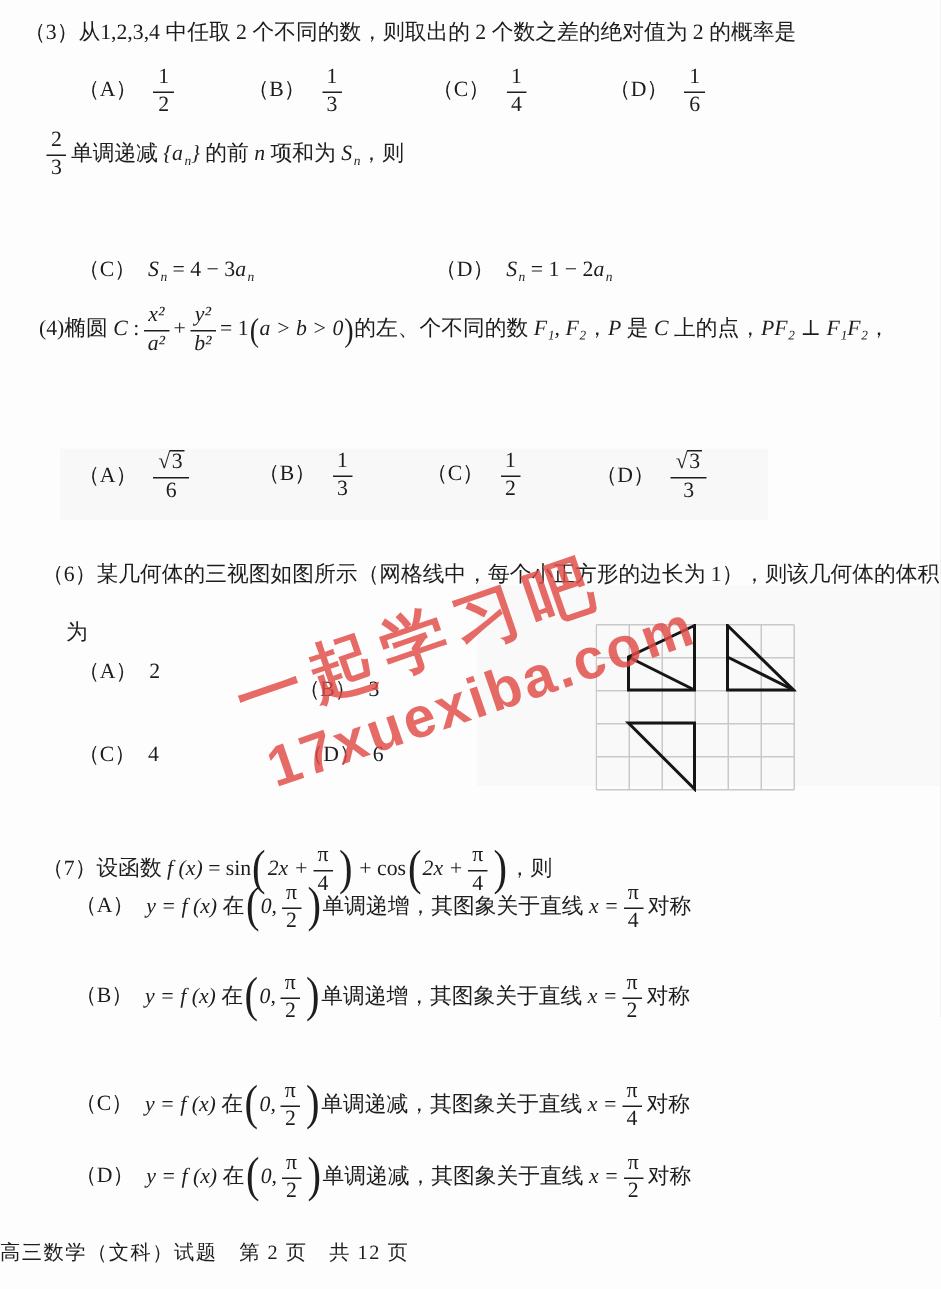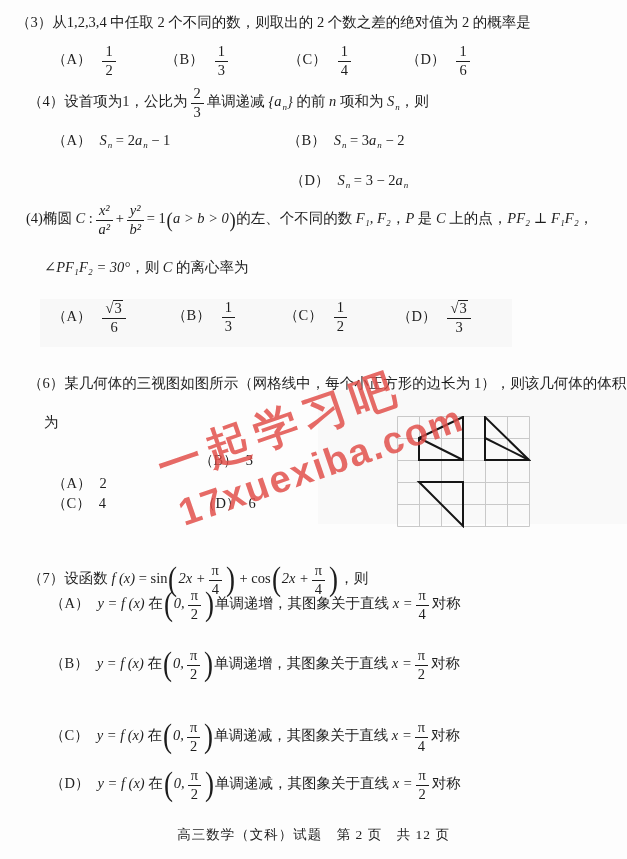--- a/index.html
+++ b/index.html
@@ -16,21 +16,21 @@
   .rs{display:inline-block;}
   .rad{display:inline-block;border-top:1.3px solid #1d1d1d;padding:0 1px;}
   .it{font-style:italic;}
   sub.ss{font-size:9px;font-style:italic;line-height:0;vertical-align:-0.35em;margin-left:1px;}
   .bigp{display:inline-block;vertical-align:middle;font-size:33px;line-height:0.95;
         transform:scaleX(0.82);font-weight:400;}
   .medp{display:inline-block;vertical-align:middle;font-size:22px;line-height:0.95;
         transform:scaleX(0.85);}
   .optlabel{margin-right:8px;}
   .optval{margin-left:8px;}
-  .footer{position:absolute;left:0;top:826px;width:100%;text-align:center;font-size:13.5px;
+  .footer{position:absolute;left:0;top:826px;width:100%;font-size:13.5px;
           letter-spacing:1px;}
   .wm{position:absolute;z-index:5;color:#e14b46;opacity:0.82;font-weight:700;
       font-family:"Liberation Sans","DejaVu Sans",sans-serif;pointer-events:none;}
   .wm1{left:152px;top:398px;font-size:44px;letter-spacing:7px;transform:rotate(-19deg);}
   .wm2{left:172px;top:444px;font-size:38px;letter-spacing:2px;transform:rotate(-19deg);}
   .figure{position:absolute;left:397px;top:416px;}
 </style>
 </head>
 <body>
 
@@ -39,52 +39,48 @@
   <div class="band band1"></div>
   <div class="band band2"></div>
 
   <div class="line" style="left:16px;top:13px">（3）从1,2,3,4 中任取 2 个不同的数，则取出的 2 个数之差的绝对值为 2 的概率是</div>
 
   <div class="line" style="left:52px;top:44px"><span class="optlabel">（A）</span><span class="frac"><span class="fn">1</span><span class="fd">2</span></span></div>
   <div class="line" style="left:165px;top:44px"><span class="optlabel">（B）</span><span class="frac"><span class="fn">1</span><span class="fd">3</span></span></div>
   <div class="line" style="left:288px;top:44px"><span class="optlabel">（C）</span><span class="frac"><span class="fn">1</span><span class="fd">4</span></span></div>
   <div class="line" style="left:406px;top:44px"><span class="optlabel">（D）</span><span class="frac"><span class="fn">1</span><span class="fd">6</span></span></div>
 
-  <div class="line" style="left:28px;top:86px"><span>（4）设首项为1，公比为</span><span class="frac"><span class="fn">2</span><span class="fd">3</span></span><span>单调递减</span>
+  <div class="line" style="left:28px;top:86px"><span class="frac"><span class="fn">2</span><span class="fd">3</span></span><span>单调递减</span>
     <span class="it">{a</span><sub class="ss">n</sub><span class="it">}</span>
     <span>的前</span>
     <span class="it">n</span>
     <span>项和为</span>
     <span class="it">S</span><sub class="ss">n</sub><span>，则</span></div>
 
-  <div class="line" style="left:52px;top:131px"><span class="optlabel">（A）</span><span class="it">S</span><sub class="ss">n</sub><span> = 2</span><span class="it">a</span><sub class="ss">n</sub><span> − 1</span></div>
-  <div class="line" style="left:287px;top:131px"><span class="optlabel">（B）</span><span class="it">S</span><sub class="ss">n</sub><span> = 3</span><span class="it">a</span><sub class="ss">n</sub><span> − 2</span></div>
-  <div class="line" style="left:290px;top:171px"><span class="optlabel">（D）</span><span class="it">S</span><sub class="ss">n</sub><span> = 3 − 2</span><span class="it">a</span><sub class="ss">n</sub><span></span></div>
+  <div class="line" style="left:52px;top:171px"><span class="optlabel">（C）</span><span class="it">S</span><sub class="ss">n</sub><span> = 4 − 3</span><span class="it">a</span><sub class="ss">n</sub><span></span></div>
+  <div class="line" style="left:290px;top:171px"><span class="optlabel">（D）</span><span class="it">S</span><sub class="ss">n</sub><span> = 1 − 2</span><span class="it">a</span><sub class="ss">n</sub><span></span></div>
 
   <div class="line" style="left:26px;top:203px"><span>(4)椭圆</span>
     <span class="it">C</span>
     <span>:</span><span class="frac"><span class="fn it">x²</span><span class="fd it">a²</span></span><span>+</span><span class="frac"><span class="fn it">y²</span><span class="fd it">b²</span></span><span>= 1</span><span class="medp">(</span><span class="it">a &gt; b &gt; 0</span><span class="medp">)</span><span>的左、个不同的数</span>
     <span class="it">F₁, F₂</span><span>，</span><span class="it">P</span>
     <span>是</span>
     <span class="it">C</span>
     <span>上的点，</span><span class="it">PF₂ ⊥ F₁F₂</span><span>，</span></div>
 
-  <div class="line" style="left:44px;top:258px"><span class="it">∠PF₁F₂ = 30°</span><span>，则</span>
-    <span class="it">C</span>
-    <span>的离心率为</span></div>
 
   <div class="line" style="left:52px;top:300px"><span class="optlabel">（A）</span><span class="frac"><span class="fn"><span class="rs">√</span><span class="rad">3</span></span><span class="fd">6</span></span></div>
   <div class="line" style="left:172px;top:300px"><span class="optlabel">（B）</span><span class="frac"><span class="fn">1</span><span class="fd">3</span></span></div>
   <div class="line" style="left:284px;top:300px"><span class="optlabel">（C）</span><span class="frac"><span class="fn">1</span><span class="fd">2</span></span></div>
   <div class="line" style="left:397px;top:300px"><span class="optlabel">（D）</span><span class="frac"><span class="fn"><span class="rs">√</span><span class="rad">3</span></span><span class="fd">3</span></span></div>
 
   <div class="line" style="left:28px;top:374px">（6）某几何体的三视图如图所示（网格线中，每个小正方形的边长为 1），则该几何体的体积</div>
   <div class="line" style="left:44px;top:413px">为</div>
 
-  <div class="line" style="left:52px;top:474px"><span>（A）</span><span class="optval">2</span></div>
+  <div class="line" style="left:52px;top:439px"><span>（A）</span><span class="optval">2</span></div>
   <div class="line" style="left:199px;top:451px"><span>（B）</span><span class="optval">3</span></div>
   <div class="line" style="left:52px;top:494px"><span>（C）</span><span class="optval">4</span></div>
   <div class="line" style="left:201px;top:494px"><span>（D）</span><span class="optval">6</span></div>
 
   <svg class="figure" width="134" height="112" viewBox="0 0 134 112">
     <g stroke="#c9c9c9" stroke-width="1">
       <line x1="0.5" y1="0.5" x2="0.5" y2="110.5"></line>
       <line x1="22.5" y1="0.5" x2="22.5" y2="110.5"></line>
       <line x1="44.5" y1="0.5" x2="44.5" y2="110.5"></line>
       <line x1="66.5" y1="0.5" x2="66.5" y2="110.5"></line>

